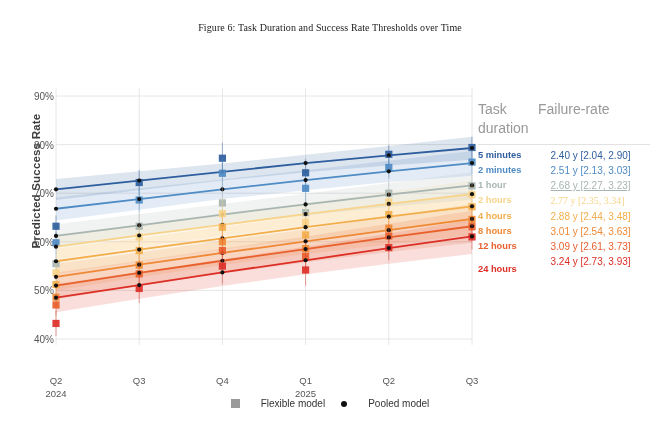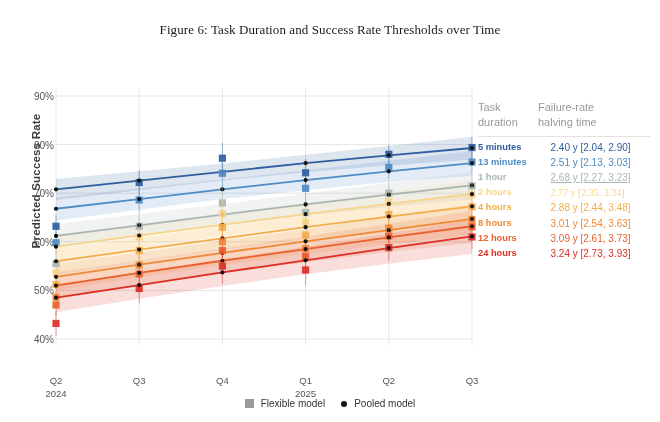--- a/index.html
+++ b/index.html
@@ -8,21 +8,21 @@
     background:#ffffff;
     font-family:"Liberation Sans", sans-serif;
     overflow:hidden;
     position:relative;
   }
   #fig{position:absolute;left:0;top:0;width:660px;height:422px;}
 
   .fig-title{
     position:absolute;left:0;top:22px;width:660px;text-align:center;
     font-family:"Liberation Serif", serif;
-    font-size:13px;color:#1a1a1a;letter-spacing:.1px;
+    font-size:10px;color:#1a1a1a;letter-spacing:.1px;
   }
   .fig-subtitle{
     position:absolute;left:0;top:58px;width:660px;text-align:center;
     font-family:"Liberation Serif", serif;
     font-size:13.5px;color:#1a1a1a;
   }
 
   
   .plot-wrap{position:absolute;left:0;top:0;width:660px;height:422px;}
   .ylabel{
@@ -45,35 +45,35 @@
     position:absolute;top:348px;
     font-size:9.5px;color:#555;
     text-align:center;width:60px;
     transform:translateX(-30px);
     margin-top:27px;
   }
   .xtick .yr{display:block;margin-top:2px;}
 
   
   .legend-panel{position:absolute;left:478px;top:100px;width:180px;}
-  .lg-head{display:flex;font-size:11px;color:#999;line-height:1.35;}
+  .lg-head{display:flex;font-size:14px;color:#999;line-height:1.35;}
   .lg-head .c1{width:60px;}
   .lg-head .c2{width:120px;}
   .lg-rule{height:1px;background:#e2e2e2;margin:6px 0 6px 0;width:172px;}
   .lg-row{display:flex;line-height:1.0;margin-bottom:5.2px;gap:16px;}
   .lg-row .c1{width:62px;font-size:9.3px;font-weight:bold;}
   .lg-row .c2{width:118px;font-size:10px;}
 
   
   .bottom-legend{
     position:absolute;left:0;top:398px;width:660px;
     display:flex;justify-content:center;align-items:center;gap:16px;
     font-size:10px;color:#333;
   }
-  .bl-item{display:flex;align-items:center;gap:7px;justify-content:flex-end;}
+  .bl-item{display:flex;align-items:center;gap:21px;justify-content:flex-end;}
   .bl-sq{width:9px;height:9px;background:#9a9a9a;display:inline-block;}
   .bl-dot{width:6px;height:6px;border-radius:50%;background:#111;display:inline-block;}
 </style>
 </head>
 <body>
 
 <div id="fig">
 
   <div class="fig-title">Figure 6: Task Duration and Success Rate Thresholds over Time</div>
 
@@ -290,31 +290,30 @@
   </div>
 
   <div class="legend-panel">
     <div class="lg-head">
       <div class="c1">
         <div>Task</div>
         <div>duration</div>
       </div>
       <div class="c2">
         <div>Failure-rate</div>
-        <div>halving time</div>
       </div>
     </div>
     <div class="lg-rule"></div>
     <div id="legend-rows">
         <div class="lg-row">
           <div class="c1" style="color: rgb(46, 94, 158);">5 minutes</div>
           <div class="c2" style="color: rgb(46, 94, 158);">2.40 y [2.04, 2.90]</div>
         </div>
         <div class="lg-row">
-          <div class="c1" style="color: rgb(79, 139, 196);">13 minutes</div>
+          <div class="c1" style="color: rgb(79, 139, 196);">2 minutes</div>
           <div class="c2" style="color: rgb(79, 139, 196);">2.51 y [2.13, 3.03]</div>
         </div>
         <div class="lg-row">
           <div class="c1" style="color: rgb(168, 182, 178);">1 hour</div>
           <div class="c2" style="color: rgb(168, 182, 178); text-decoration: underline;">2.68 y [2.27, 3.23]</div>
         </div>
         <div class="lg-row">
           <div class="c1" style="color: rgb(247, 212, 138);">2 hours</div>
           <div class="c2" style="color: rgb(247, 212, 138); font-family: Liberation Serif, serif;">2.77 y [2.35, 3.34]</div>
         </div>
@@ -324,21 +323,21 @@
         </div>
         <div class="lg-row">
           <div class="c1" style="color: rgb(239, 137, 54);">8 hours</div>
           <div class="c2" style="color: rgb(239, 137, 54);">3.01 y [2.54, 3.63]</div>
         </div>
         <div class="lg-row">
           <div class="c1" style="color: rgb(232, 96, 44);">12 hours</div>
           <div class="c2" style="color: rgb(232, 96, 44);">3.09 y [2.61, 3.73]</div>
         </div>
         <div class="lg-row">
-          <div class="c1" style="color: rgb(220, 47, 38);">24 hours</div>
+          <div class="c1" style="color: rgb(220, 47, 38); margin-top: 8px;">24 hours</div>
           <div class="c2" style="color: rgb(220, 47, 38);">3.24 y [2.73, 3.93]</div>
         </div>
       </div>
   </div>
 
   <div class="bottom-legend">
     <div class="bl-item">
       <span class="bl-sq"></span>
       <span>Flexible model</span>
     </div>

